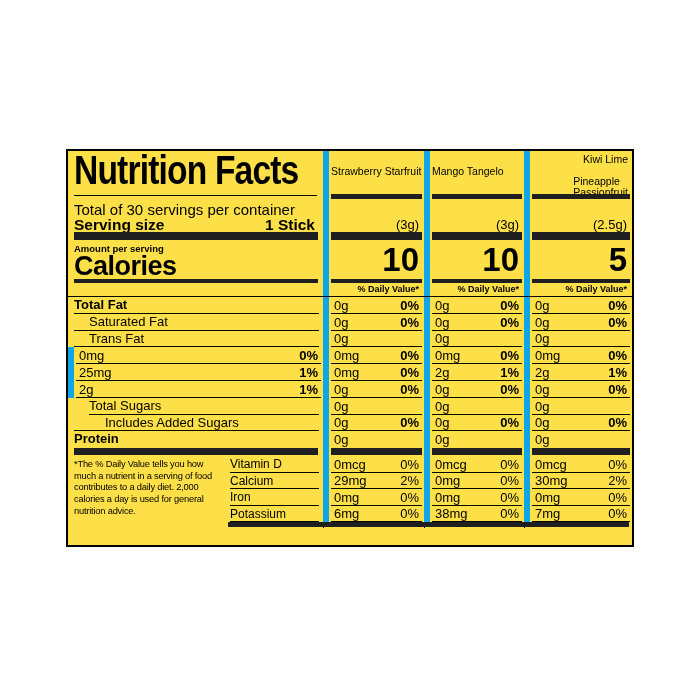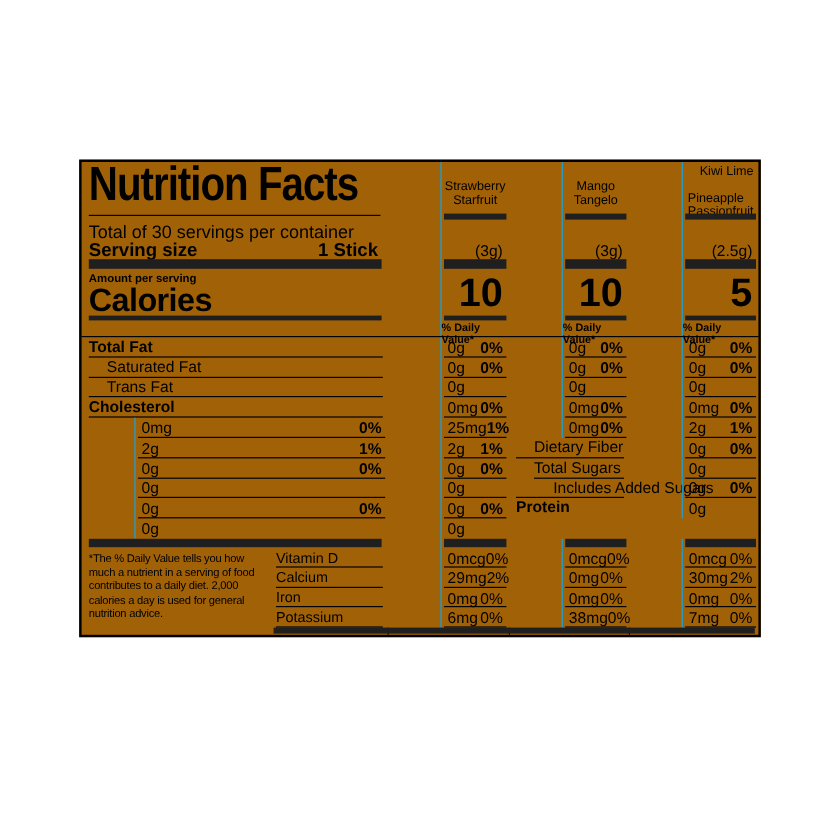--- a/index.html
+++ b/index.html
@@ -2,44 +2,44 @@
 <html><head>
 <meta charset="utf-8">
 <style>
   html,body{margin:0;padding:0;}
   body{
     width:700px;height:700px;background:#ffffff;position:relative;
     font-family:"Liberation Sans",sans-serif;color:#000;
     -webkit-font-smoothing:antialiased;
   }
   .nf-label{
-    position:absolute;left:66px;top:133px;width:568px;height:398px;
-    border:2px solid #000;box-sizing:border-box;background:#a16207;
+    position:absolute;left:66px;top:149px;width:568px;height:398px;
+    border:2px solid #000;box-sizing:border-box;background:#fde047;
   }
   
   .g4{display:grid;grid-template-columns:255px 101px 100px 108px;}
-  .col-div{border-left:1px solid #0ea5e9;box-sizing:border-box;margin-left:44px;}
+  .col-div{border-left:6px solid #0ea5e9;box-sizing:border-box;}
   
   .head-band{height:146px;border-bottom:1px solid #000;box-sizing:border-box;}
   .head-cell{position:relative;}
   .nf-title{
     position:absolute;top:0;left:6px;font-size:40px;line-height:38px;font-weight:bold;
     white-space:nowrap;transform:scaleX(.84);transform-origin:0 0;letter-spacing:-1px;
   }
   .title-rule{position:absolute;top:44px;left:6px;right:6px;height:1px;background:#000;}
   .servings{position:absolute;top:50px;left:6px;font-size:15px;white-space:nowrap;}
   .ss-label{position:absolute;top:65px;left:6px;font-size:15.5px;font-weight:bold;}
   .ss-value{position:absolute;top:65px;right:8px;font-size:15.5px;font-weight:bold;}
   .bar-b{position:absolute;top:81px;height:8px;background:#1f1f1f;left:6px;right:5px;}
   .head-cell.pcol .bar-b{left:2px;right:2px;}
   .aps{position:absolute;top:92px;left:6px;font-size:9.5px;font-weight:bold;}
   .cal-label{position:absolute;top:100px;left:6px;font-size:27px;font-weight:bold;letter-spacing:-.5px;}
   .bar-c{position:absolute;top:128px;height:4px;background:#1f1f1f;left:6px;right:5px;}
   .head-cell.pcol .bar-c{left:2px;right:2px;}
-  .flavor{position:absolute;top:15px;left:2px;right:2px;text-align:center;font-size:10.5px;line-height:11.5px;}
+  .flavor{position:absolute;top:15px;left:2px;right:2px;text-align:left;font-size:10.5px;line-height:11.5px;}
   .flavor-top{position:absolute;top:2px;right:4px;font-size:10.5px;white-space:nowrap;}
   .flavor-right{position:absolute;top:25px;right:4px;text-align:left;font-size:10.5px;line-height:11px;}
   .bar-a{position:absolute;top:43px;height:5px;background:#1f1f1f;left:2px;right:2px;}
   .serv-wt{position:absolute;top:66px;right:5px;font-size:13px;}
   .cal-num{position:absolute;top:92px;right:5px;font-size:33px;line-height:33px;font-weight:bold;}
   .dvh{position:absolute;top:133px;right:5px;font-size:9px;font-weight:bold;}
   
   .rows-grid{grid-auto-rows:16.8px;}
   .nr-label{position:relative;font-size:13px;line-height:16.5px;white-space:nowrap;padding-left:6px;}
   .nr-label.b{font-weight:bold;}
@@ -161,21 +161,20 @@
       </div>
     <div class="nr-col col-div">
         <span class="amt">0g</span>
         <span class="dv"></span>
       </div>
     <div class="nr-col col-div">
         <span class="amt">0g</span>
         <span class="dv"></span>
       </div>
 
-    <div class="nr-label b">Cholesterol</div>
     <div class="nr-col col-div">
         <span class="amt">0mg</span>
         <span class="dv">0%</span>
       </div>
     <div class="nr-col col-div">
         <span class="amt">0mg</span>
         <span class="dv">0%</span>
       </div>
     <div class="nr-col col-div">
         <span class="amt">0mg</span>
@@ -201,21 +200,20 @@
       </div>
     <div class="nr-col col-div">
         <span class="amt">2g</span>
         <span class="dv">1%</span>
       </div>
     <div class="nr-col col-div">
         <span class="amt">2g</span>
         <span class="dv">1%</span>
       </div>
 
-    <div class="nr-label i1">Dietary Fiber</div>
     <div class="nr-col col-div">
         <span class="amt">0g</span>
         <span class="dv">0%</span>
       </div>
     <div class="nr-col col-div">
         <span class="amt">0g</span>
         <span class="dv">0%</span>
       </div>
     <div class="nr-col col-div">
         <span class="amt">0g</span>

